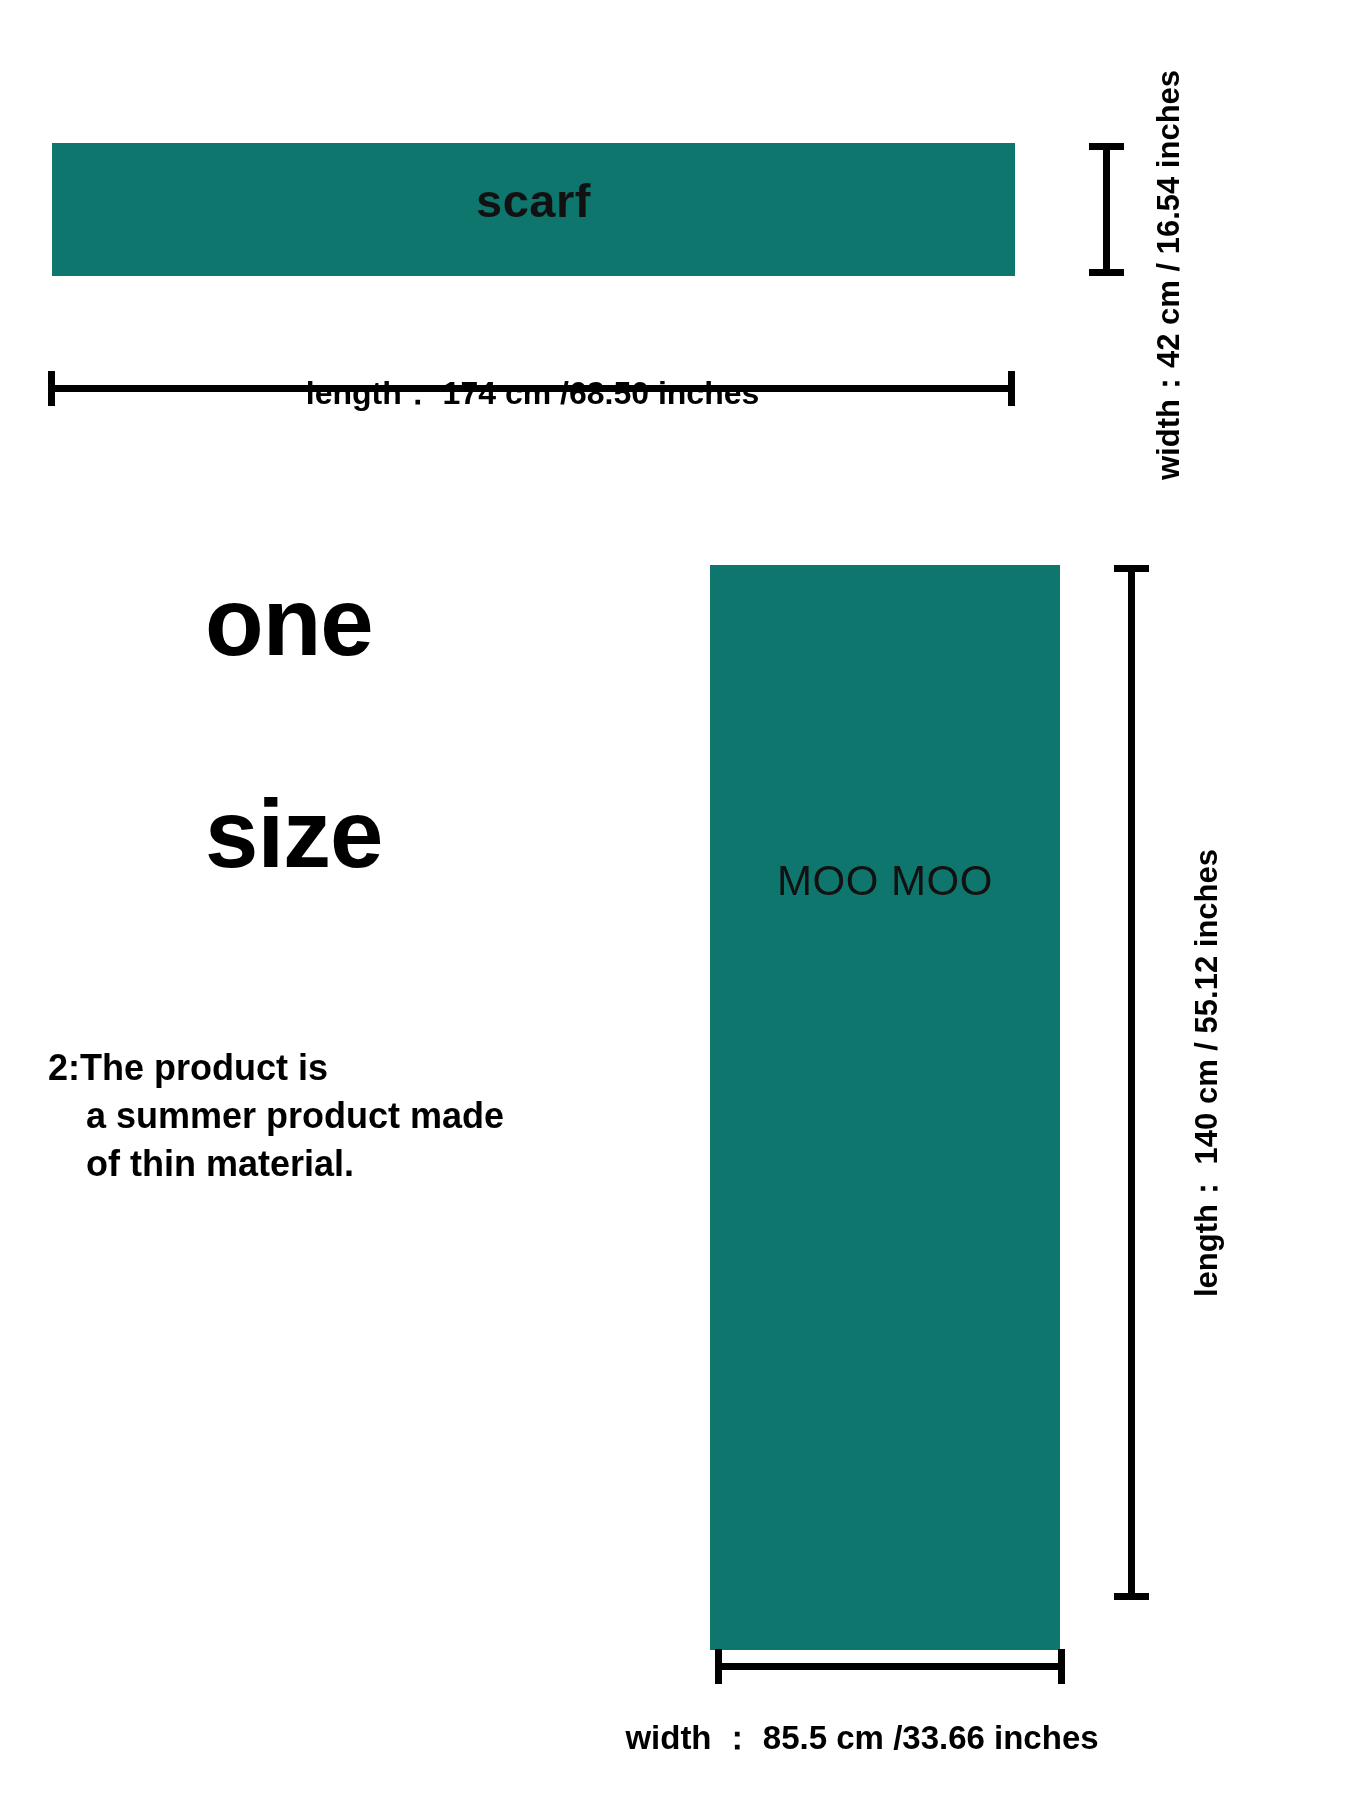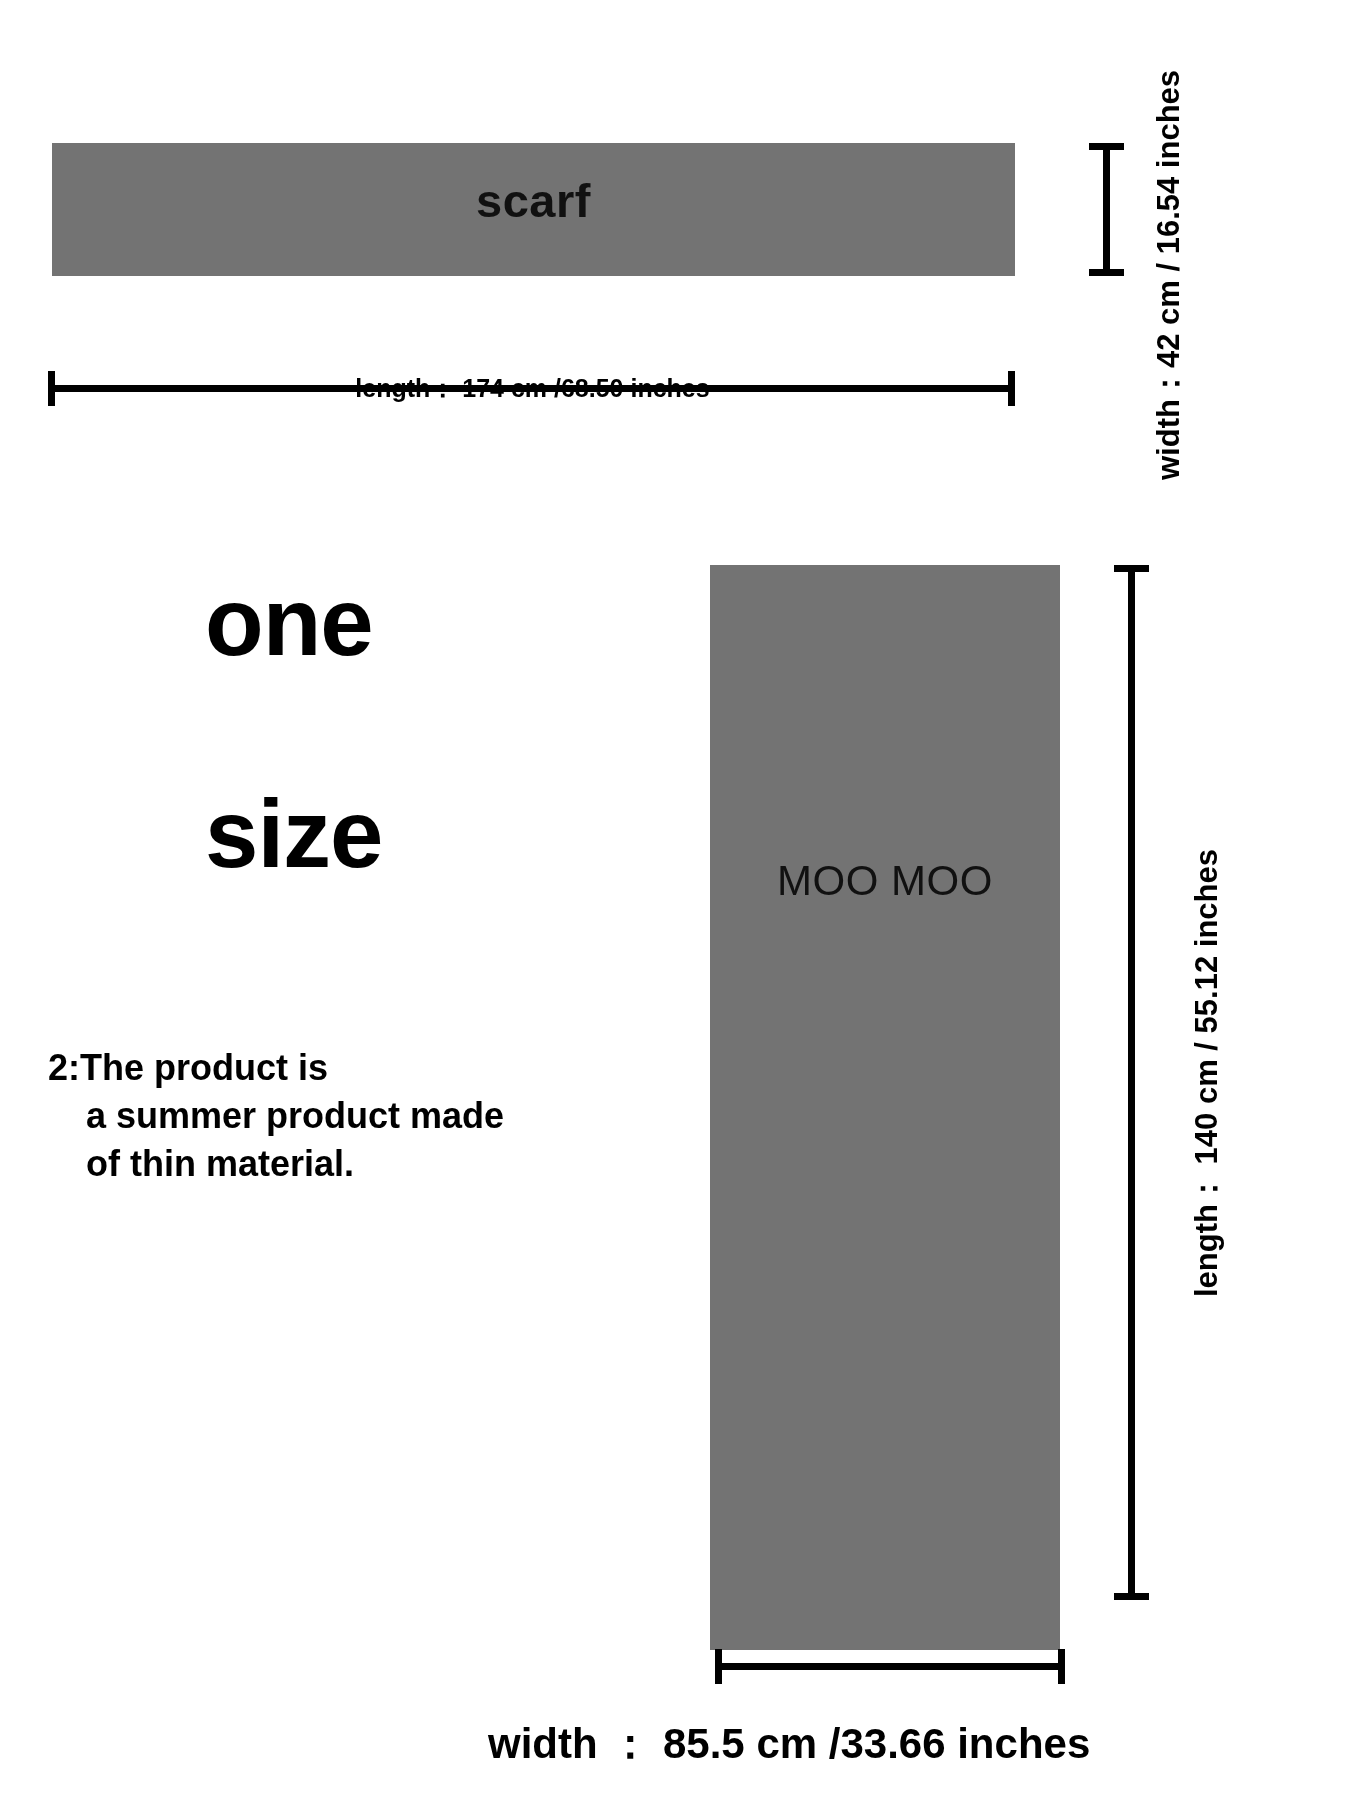--- a/index.html
+++ b/index.html
@@ -17,21 +17,21 @@
     position: relative;
     width: 1350px;
     height: 1800px;
     background: #ffffff;
     overflow: hidden;
   }
 
   
   .swatch {
     position: absolute;
-    background: #737373;
+    background: #0f766e;
   }
   #scarf-swatch {
     left: 52px;
     top: 143px;
     width: 963px;
     height: 133px;
   }
   #dress-swatch {
     left: 710px;
     top: 565px;
@@ -122,28 +122,28 @@
     font-size: 30px;
     font-weight: 700;
     color: #000000;
     white-space: nowrap;
   }
   #scarf-length-caption {
     left: 0;
     top: 372px;
     width: 1065px;
     text-align: center;
-    font-size: 25px;
+    font-size: 32px;
   }
   #dress-width-caption {
-    left: 488px;
+    left: 452px;
     top: 1716px;
     width: 820px;
-    text-align: left;
-    font-size: 42px;
+    text-align: center;
+    font-size: 33px;
   }
 
   .caption-vertical {
     position: absolute;
     font-size: 31px;
     font-weight: 700;
     color: #000000;
     white-space: nowrap;
     transform-origin: 0 0;
     transform: rotate(-90deg);

